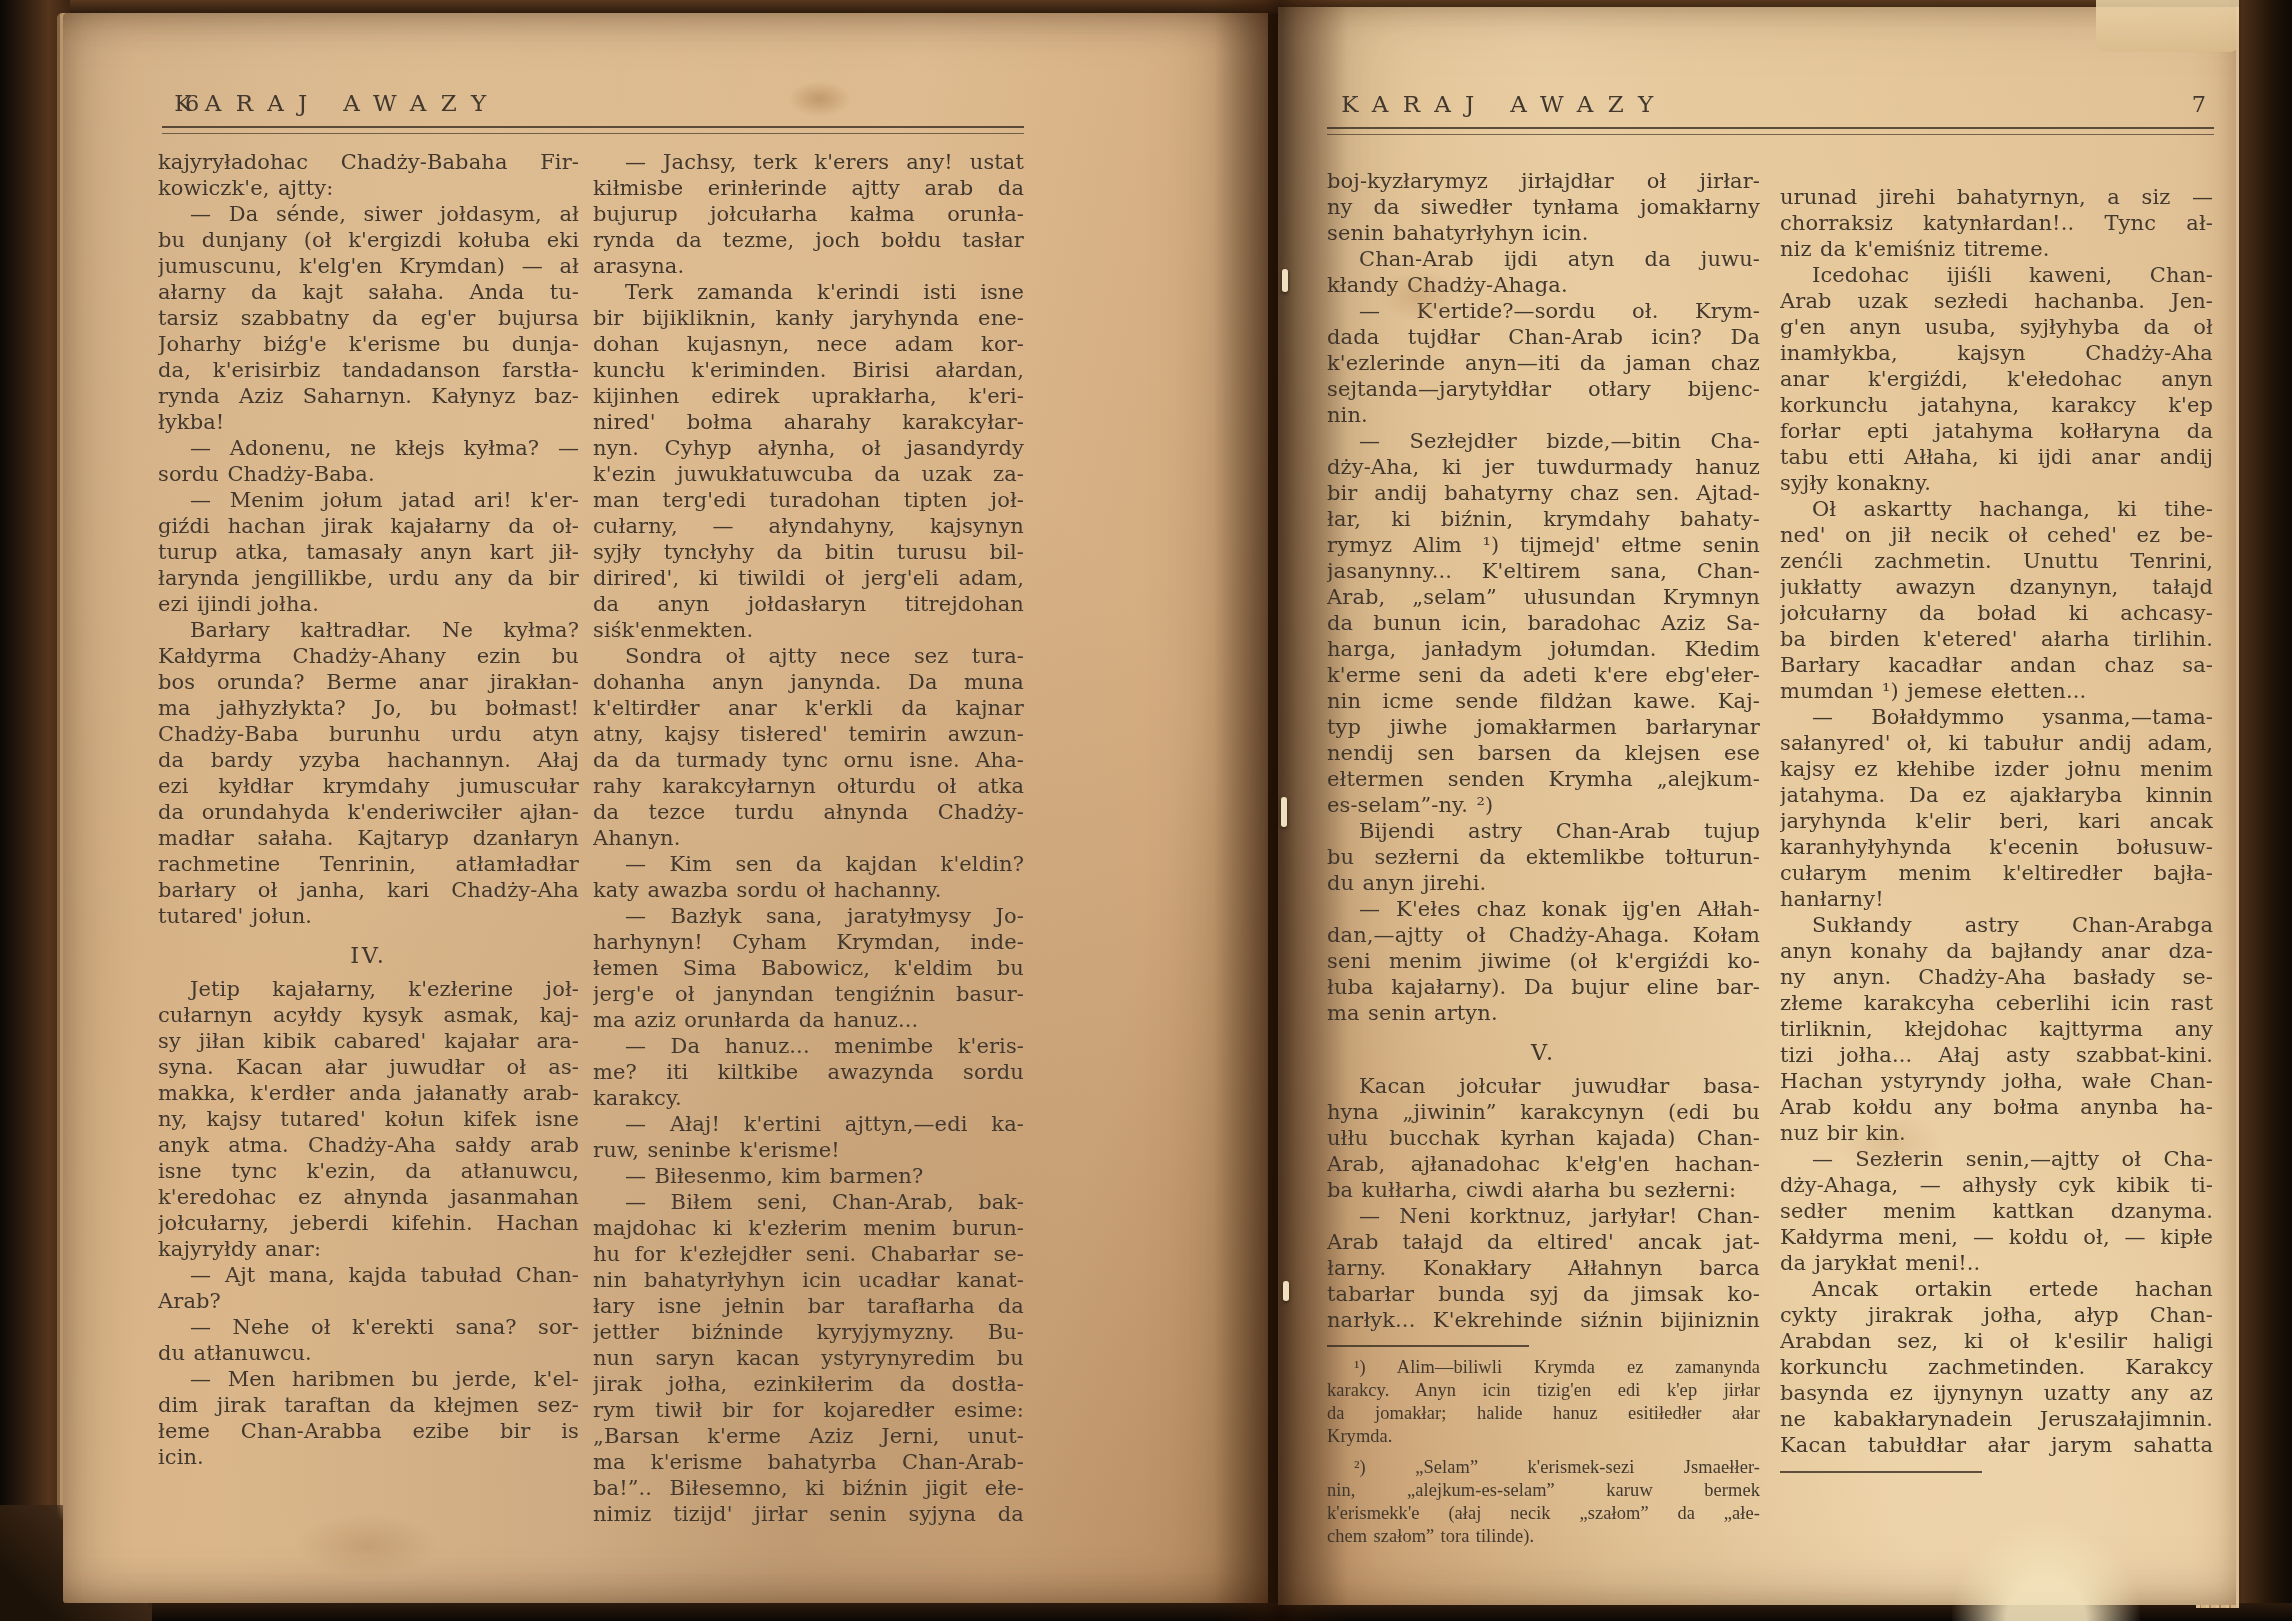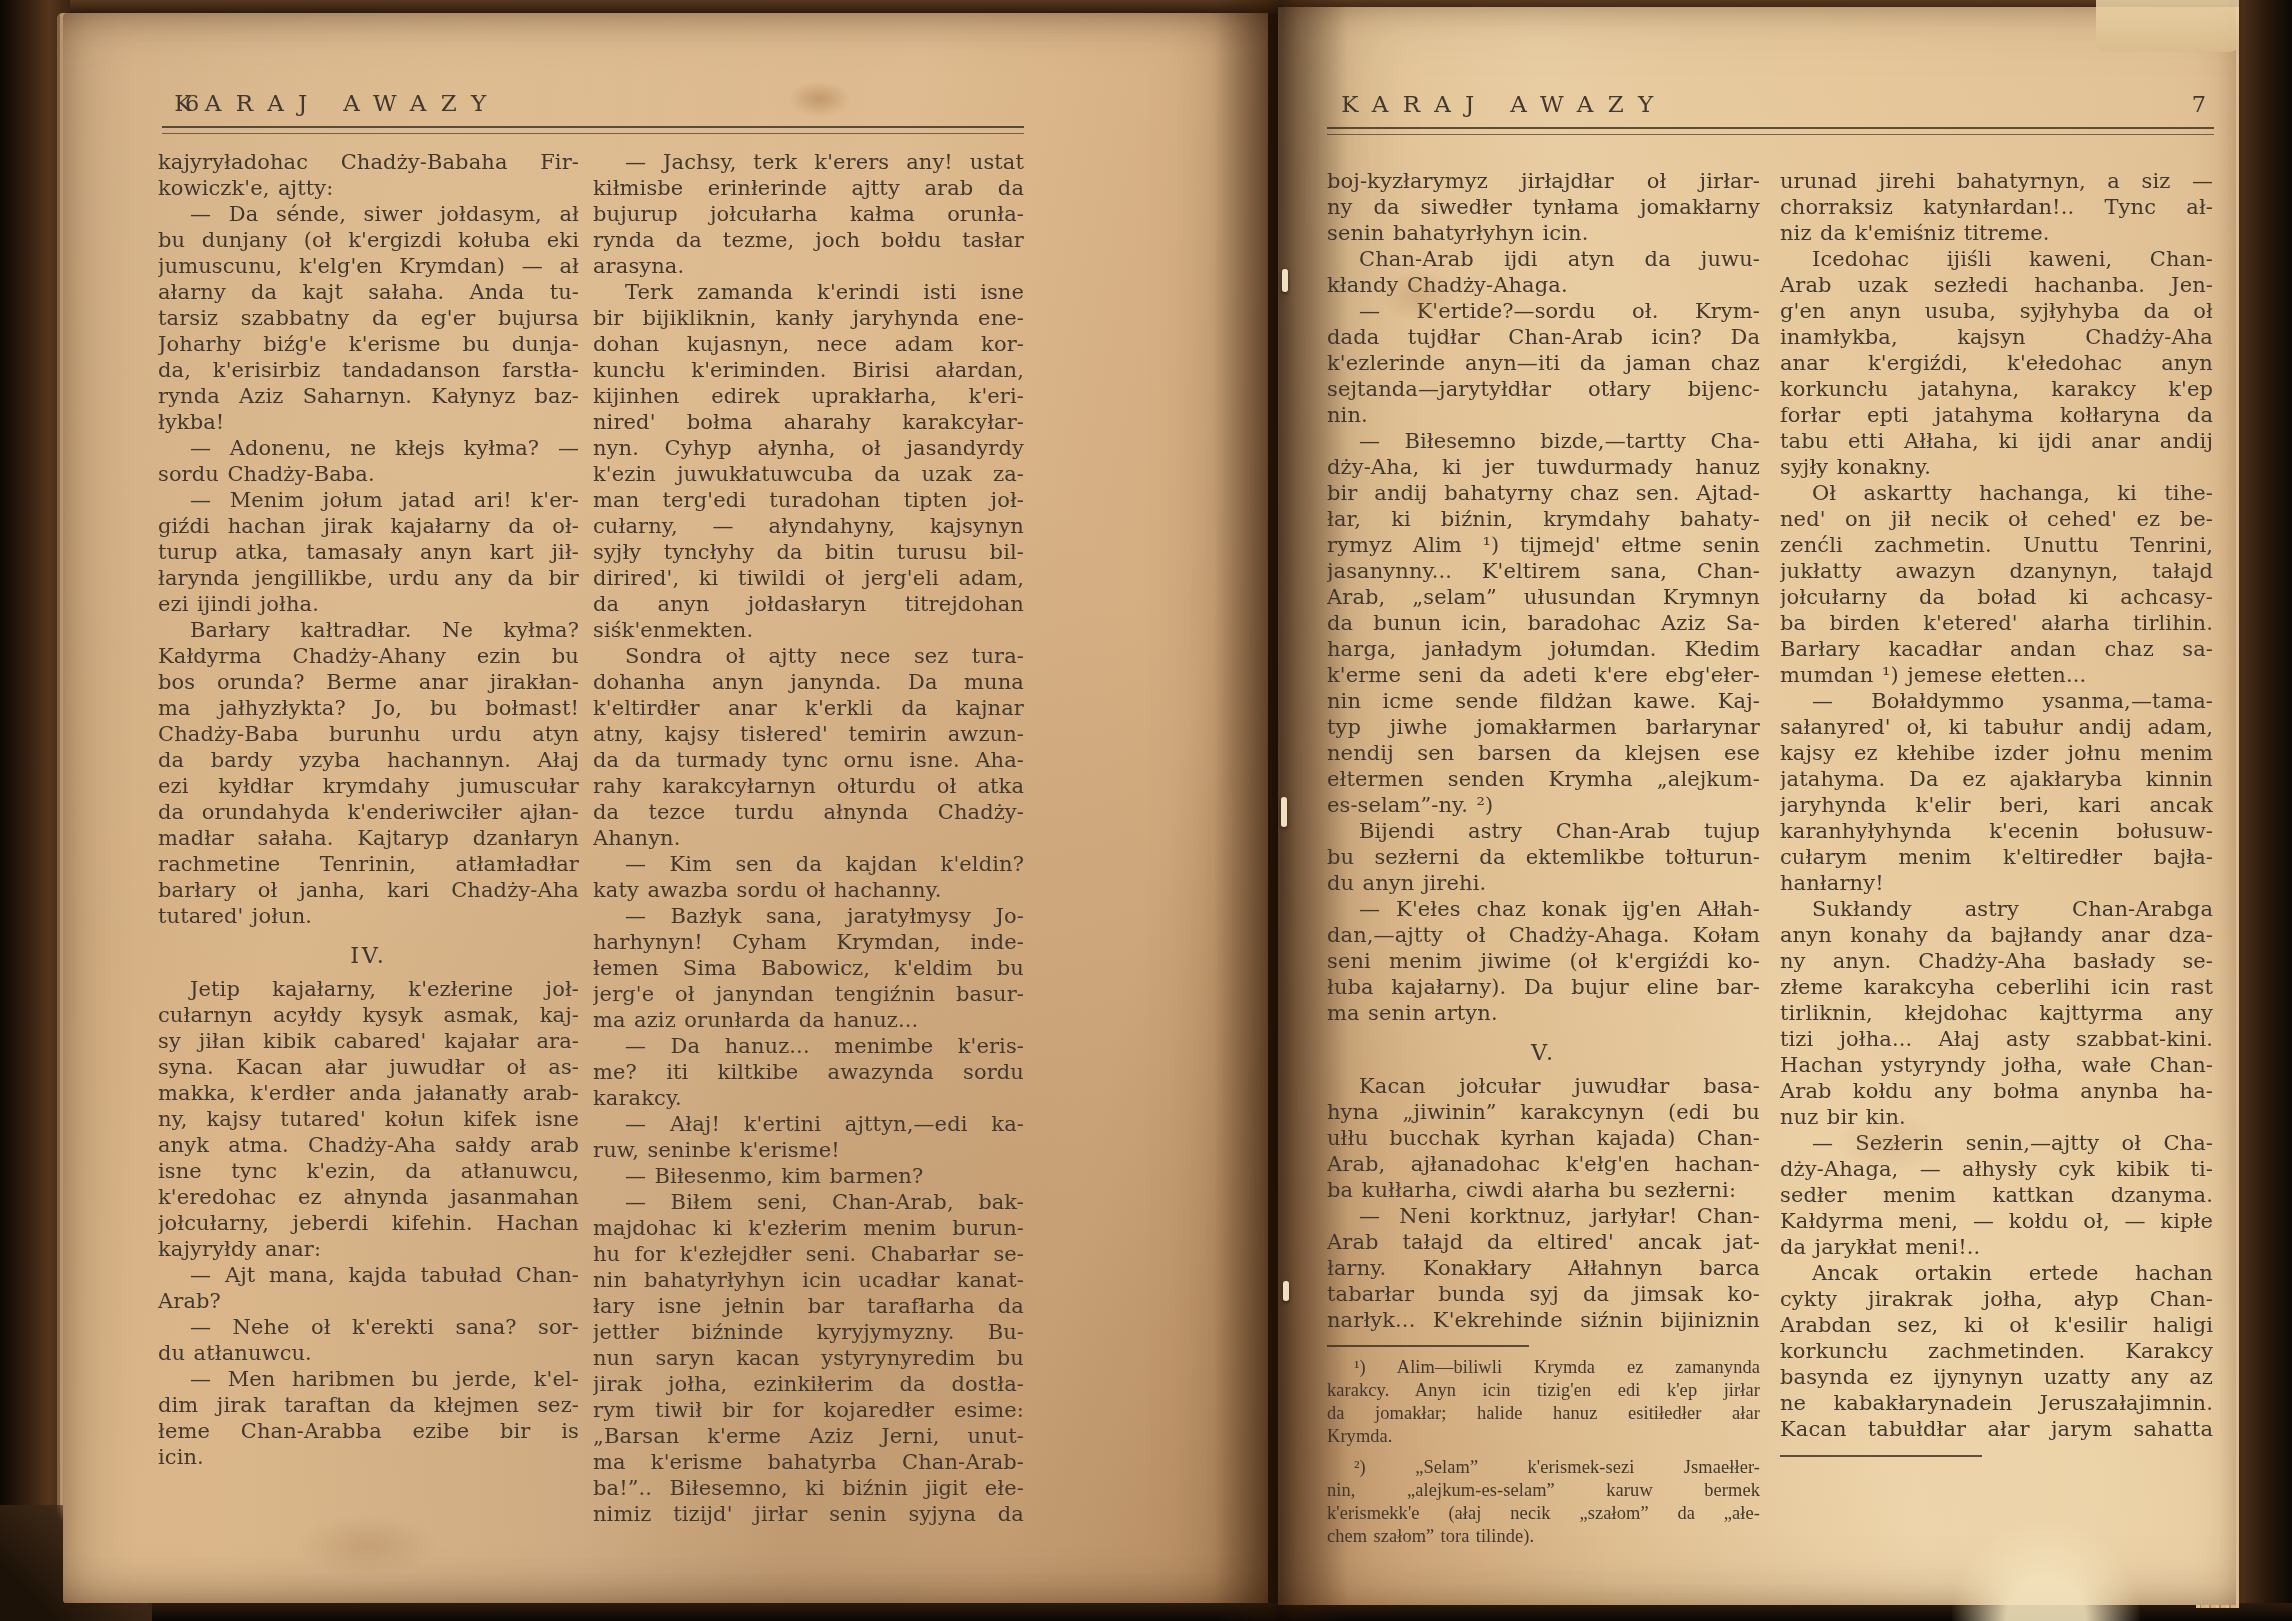--- a/index.html
+++ b/index.html
@@ -211,21 +211,21 @@
           <div class="line">boj-kyzłarymyz jirłajdłar oł jirłar-</div>
           <div class="line">ny da siwedłer tynłama jomakłarny</div>
           <div class="line e">senin bahatyrłyhyn icin.</div>
           <div class="line i">Chan-Arab ijdi atyn da juwu-</div>
           <div class="line e">kłandy Chadży-Ahaga.</div>
           <div class="line i">— K'ertide?—sordu oł. Krym-</div>
           <div class="line">dada tujdłar Chan-Arab icin? Da</div>
           <div class="line">k'ezlerinde anyn—iti da jaman chaz</div>
           <div class="line">sejtanda—jarytyłdłar otłary bijenc-</div>
           <div class="line e">nin.</div>
-          <div class="line i">— Biłesemno bizde,—tartty Cha-</div>
+          <div class="line i">— Sezłejdłer bizde,—bitin Cha-</div>
           <div class="line">dży-Aha, ki jer tuwdurmady hanuz</div>
           <div class="line">bir andij bahatyrny chaz sen. Ajtad-</div>
           <div class="line">łar, ki biźnin, krymdahy bahaty-</div>
           <div class="line">rymyz Alim ¹) tijmejd' ełtme senin</div>
           <div class="line">jasanynny... K'eltirem sana, Chan-</div>
           <div class="line">Arab, „selam” ułusundan Krymnyn</div>
           <div class="line">da bunun icin, baradohac Aziz Sa-</div>
           <div class="line">harga, janładym jołumdan. Kłedim</div>
           <div class="line">k'erme seni da adeti k'ere ebg'ełer-</div>
           <div class="line">nin icme sende fildżan kawe. Kaj-</div>
@@ -263,21 +263,21 @@
           </div>
         <div class="fnblock">
             <div class="line i">²) „Selam” k'erismek-sezi Jsmaełłer-</div>
             <div class="line">nin, „alejkum-es-selam” karuw bermek</div>
             <div class="line">k'erismekk'e (ałaj necik „szałom” da „ałe-</div>
             <div class="line e">chem szałom” tora tilinde).</div>
           </div>
       </div>
     </div>
 
-    <div class="col" style="top:161px;left:502px;width:433px;">
+    <div class="col" style="top:177px;left:502px;width:433px;">
       <div>
           <div class="line">urunad jirehi bahatyrnyn, a siz —</div>
           <div class="line">chorraksiz katynłardan!.. Tync ał-</div>
           <div class="line e">niz da k'emiśniz titreme.</div>
           <div class="line i">Icedohac ijiśli kaweni, Chan-</div>
           <div class="line">Arab uzak sezłedi hachanba. Jen-</div>
           <div class="line">g'en anyn usuba, syjłyhyba da oł</div>
           <div class="line">inamłykba, kajsyn Chadży-Aha</div>
           <div class="line">anar k'ergiźdi, k'ełedohac anyn</div>
           <div class="line">korkuncłu jatahyna, karakcy k'ep</div>

